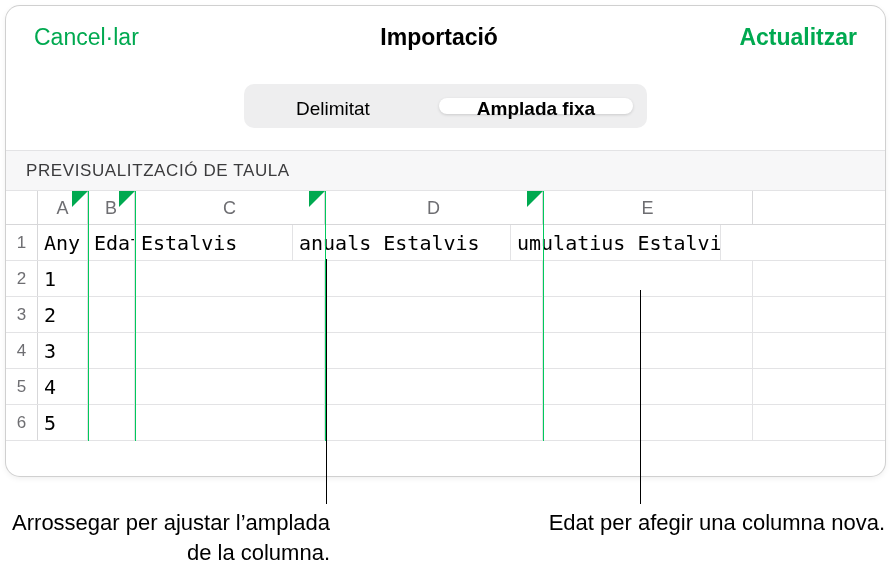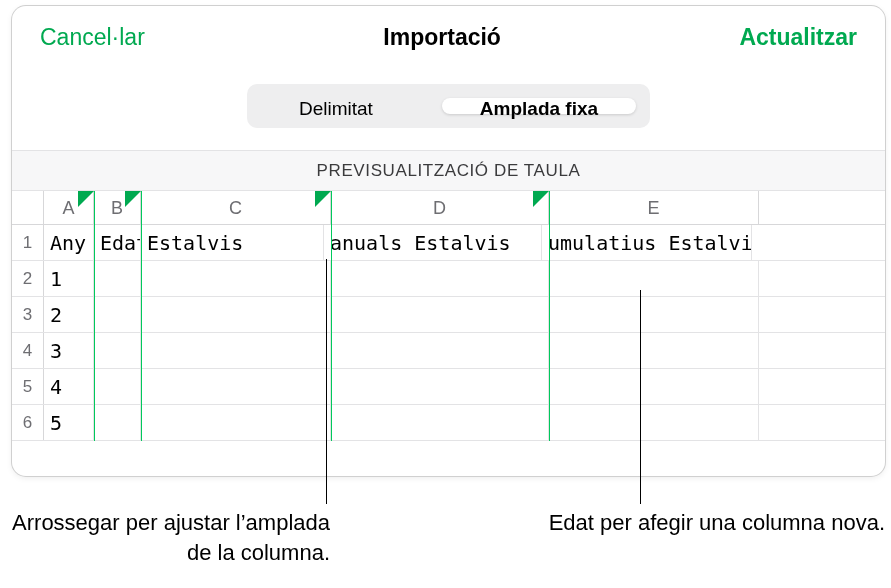--- a/index.html
+++ b/index.html
@@ -5,21 +5,21 @@
     * { box-sizing: border-box; margin: 0; padding: 0; }
     body {
       font-family: -apple-system, BlinkMacSystemFont, "Helvetica Neue", sans-serif;
       background: #fff;
       width: 891px;
       height: 588px;
       position: relative;
     }
     .sheet {
       position: absolute;
-      top: 6px; left: 12px; right: 6px;
+      top: 6px; left: 6px; right: 6px;
       height: 470px;
       background: #fff;
       border-radius: 14px;
       box-shadow: 0 0 0 1px #d0d0d0, 0 2px 6px rgba(0,0,0,0.08);
       overflow: hidden;
     }
     .header {
       display: flex;
       align-items: center;
       justify-content: space-between;
@@ -68,21 +68,20 @@
       margin-left: 31px;
     }
     .section-label-bar {
       background: #f7f7f8;
       border-top: 1px solid #e3e3e5;
       border-bottom: 1px solid #e3e3e5;
       padding: 10px 20px 9px;
       font-size: 17px;
       letter-spacing: 0.6px;
       color: #3b3b3d;
-      text-align: center;
     }
     .preview {
       position: relative;
       background: #fff;
     }
     .col-headers {
       display: flex;
       height: 34px;
       border-bottom: 1px solid #d7d7d9;
       position: relative;
@@ -204,21 +203,21 @@
     <div class="guide" style="left:82px"></div>
     <div class="guide" style="left:129px"></div>
     <div class="guide" style="left:319px"></div>
     <div class="guide" style="left:537px"></div>
 
     <div class="rows">
       <div class="row">
         <div class="rn">1</div>
         <div class="cell" style="width:50px">Any</div>
         <div class="cell" style="width:47px">Edat</div>
-        <div class="cell" style="width:183px">    Estalvis</div>
+        <div class="cell" style="width:158px">    Estalvis</div>
         <div class="cell" style="width:218px"> anuals Estalvis</div>
         <div class="cell" style="width:210px"> umulatius Estalvi</div>
       </div>
       <div class="row">
         <div class="rn">2</div>
         <div class="cell" style="width:50px">1</div>
         <div class="cell" style="width:47px"></div>
         <div class="cell" style="width:190px"></div>
         <div class="cell" style="width:218px"></div>
         <div class="cell" style="width:210px"></div>

